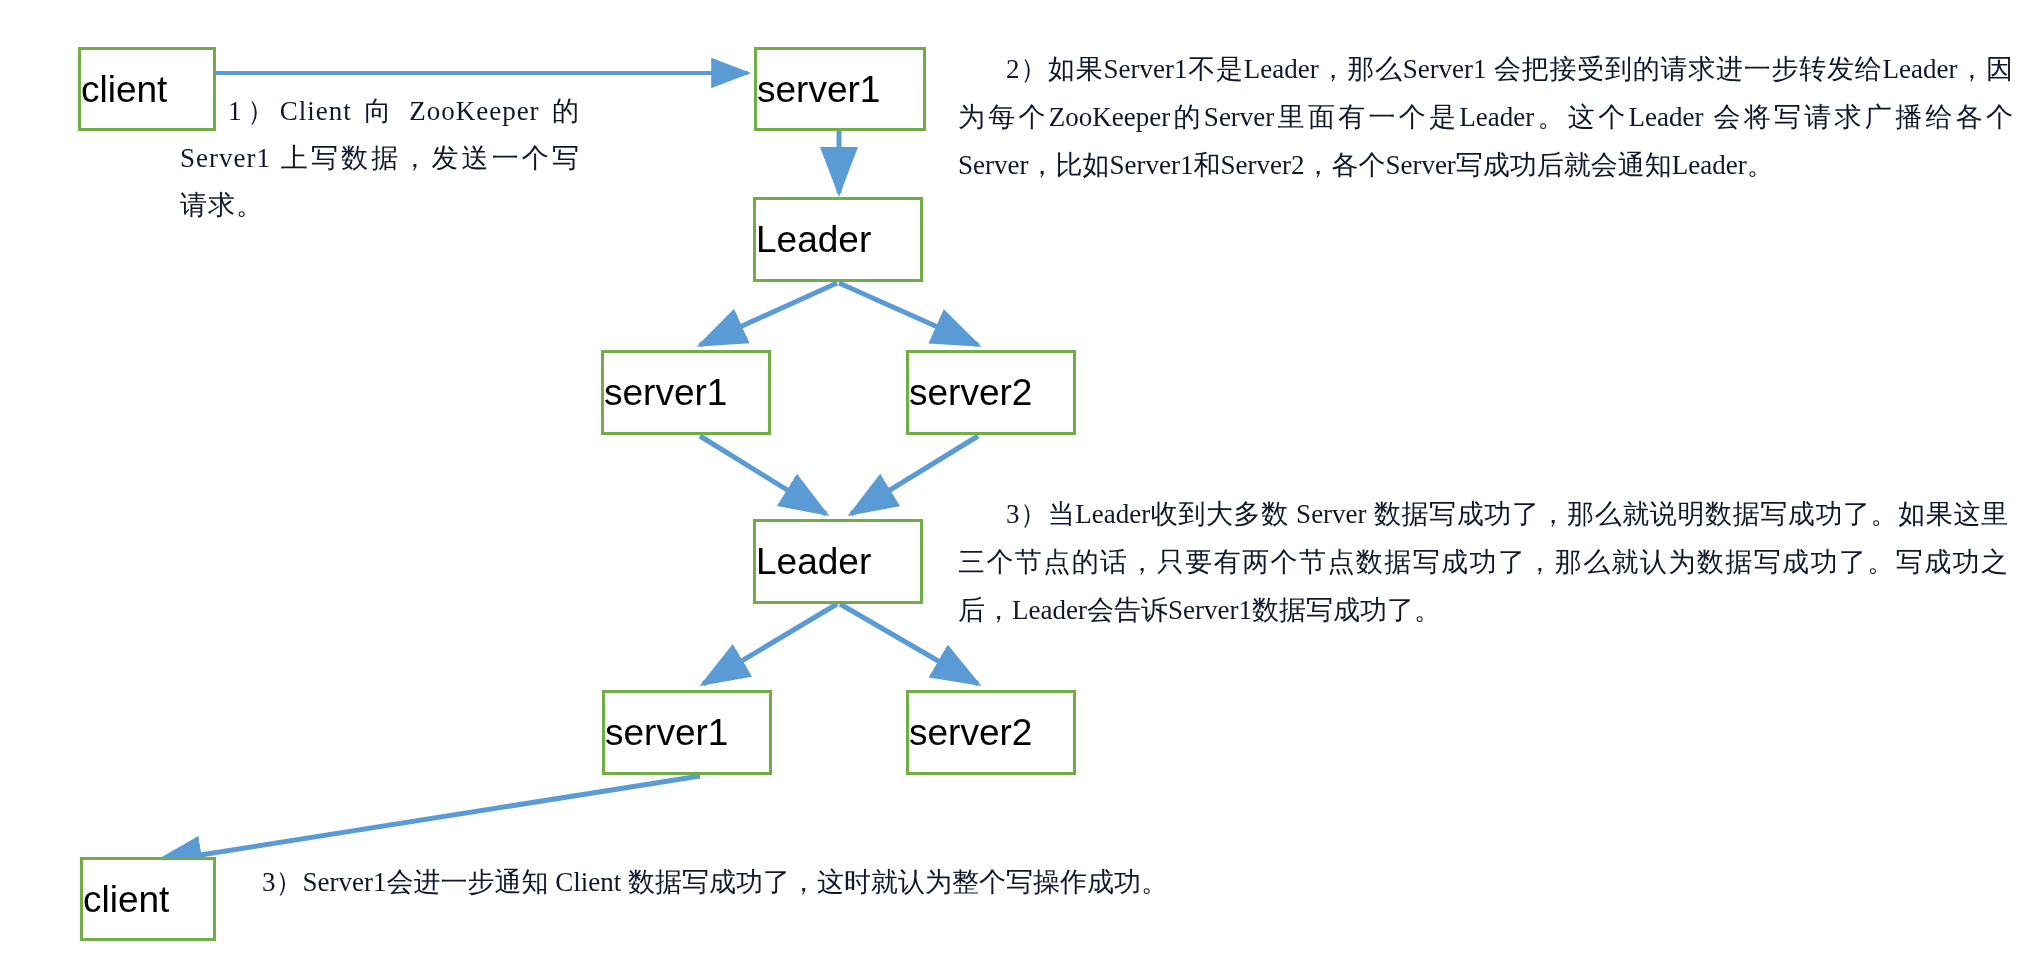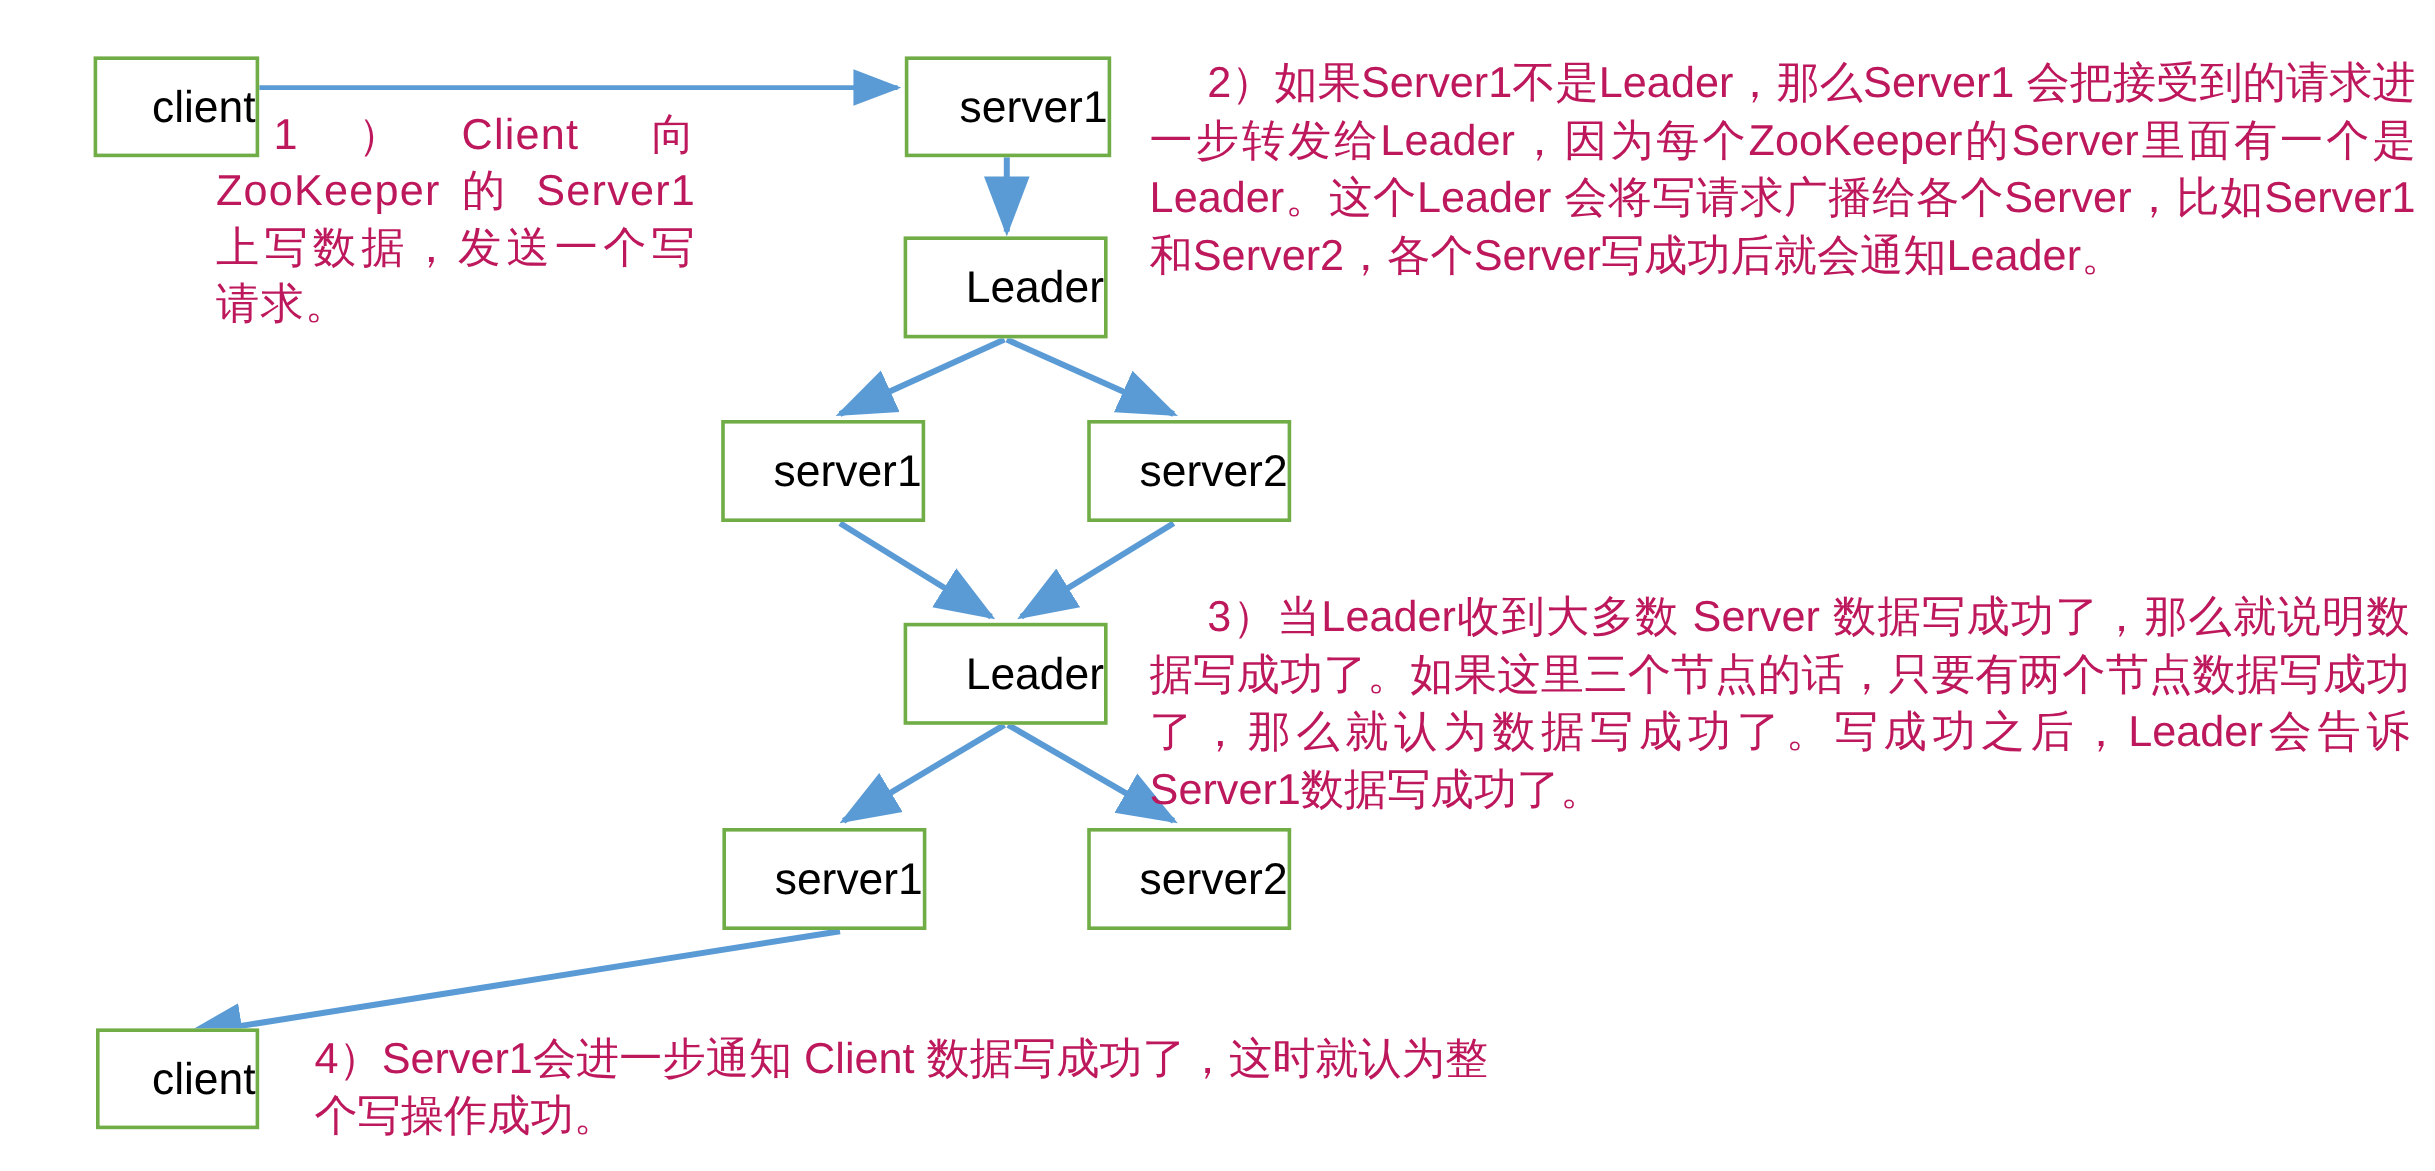--- a/index.html
+++ b/index.html
@@ -21,33 +21,33 @@
     width: 2029px;
     height: 976px;
   }
   .node {
     position: absolute;
     border: 3px solid #70AD47;
     background: #FFFFFF;
     box-sizing: border-box;
     display: flex;
     align-items: center;
-    justify-content: flex-end;
+    justify-content: flex-start;
     font-family: "Liberation Sans", "DejaVu Sans", sans-serif;
     font-size: 37px;
     color: #000000;
     line-height: 1;
     letter-spacing: 0px;
     z-index: 5;
   }
   .para {
     position: absolute;
-    font-family: Liberation Sans, sans-serif;
-    font-size: 36px;
-    color: #be185d;
+    font-family: Liberation Serif, serif;
+    font-size: 27px;
+    color: #0f172a;
     line-height: 47px;
     text-align: justify;
     z-index: 4;
     white-space: normal;
   }
   .para .indent {
     display: inline-block;
     width: 48px;
   }
 </style>
@@ -122,14 +122,14 @@
 
 <div class="para" style="left:958px; top:45px; width:1055px; line-height:48px;">
   <span class="indent"></span><span>2）如果Server1不是Leader，那么Server1 会把接受到的请求进一步转发给Leader，因为每个ZooKeeper的Server里面有一个是Leader。这个Leader 会将写请求广播给各个Server，比如Server1和Server2，各个Server写成功后就会通知Leader。</span>
 </div>
 
 <div class="para" style="left:958px; top:490px; width:1050px; line-height:48px;">
   <span class="indent"></span><span>3）当Leader收到大多数 Server 数据写成功了，那么就说明数据写成功了。如果这里三个节点的话，只要有两个节点数据写成功了，那么就认为数据写成功了。写成功之后，Leader会告诉Server1数据写成功了。</span>
 </div>
 
 <div class="para" style="left:262px; top:858px; width:1000px; line-height:48px; text-align:left;">
-  <span>4）Server1会进一步通知 Client 数据写成功了，这时就认为整个写操作成功。</span>
+  <span>3）Server1会进一步通知 Client 数据写成功了，这时就认为整个写操作成功。</span>
 </div>
 
 </body></html>

